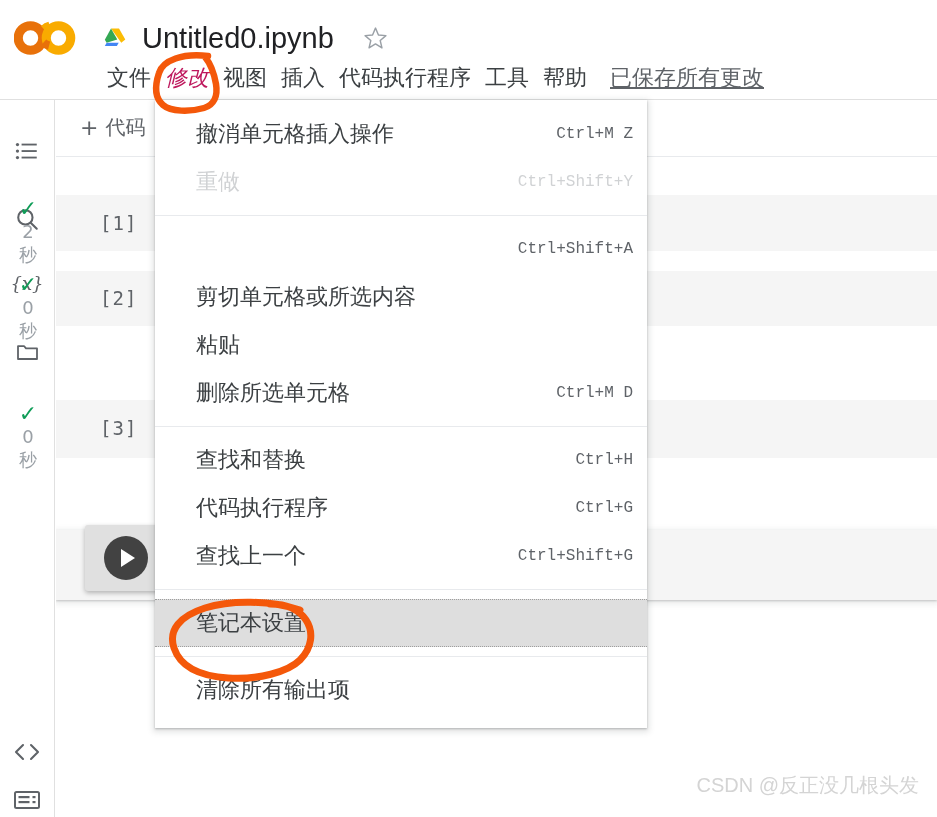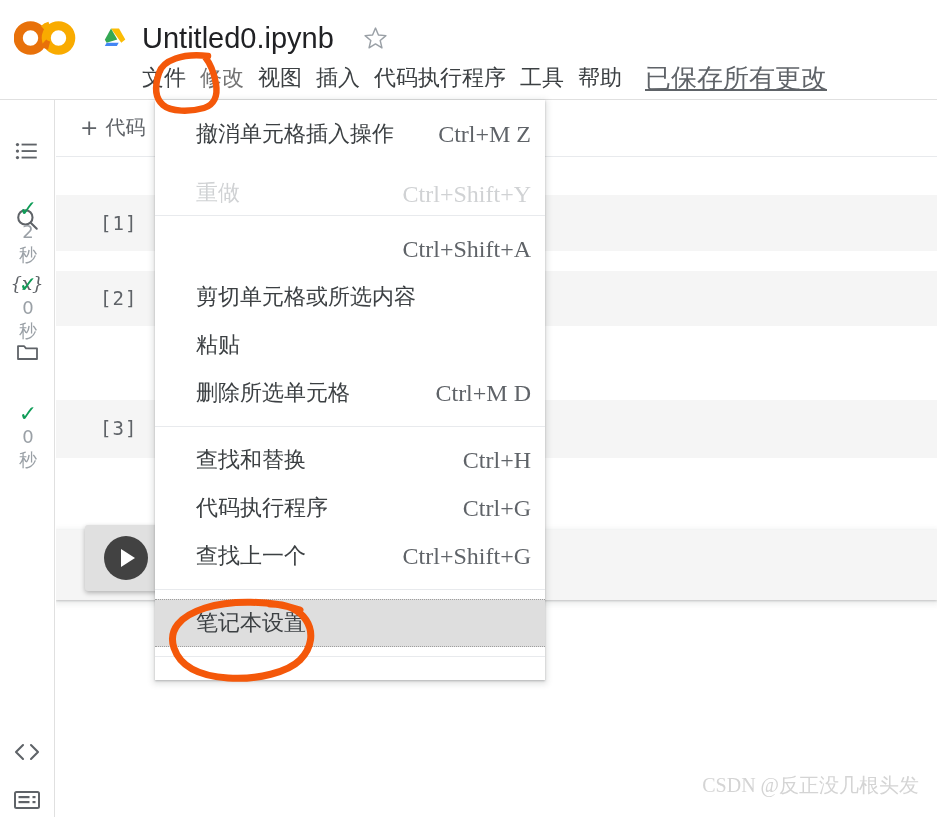--- a/index.html
+++ b/index.html
@@ -61,35 +61,34 @@
   .star-icon { width: 25px; height: 25px; margin-left: 14px; display:block; }
 
   .menubar {
     position: absolute;
     left: 100px;
     top: 63px;
     display: flex;
     align-items: flex-end;
     gap: 0px;
     white-space: nowrap;
-    margin-left: 35px;
   }
 
   .menubar-item {
     font-size: 22px;
     color: #3c4043;
     line-height: 30px;
     padding: 0 7px;
     cursor: pointer;
     font-family: "DejaVu Sans", sans-serif;
   }
-  .menubar-item.active { color: #737373; }
+  .menubar-item.active { color: #be185d; font-style: italic; }
 
   .save-status {
-    font-size: 26px;
+    font-size: 22px;
     color: #5f6368;
     text-decoration: underline;
     margin-left: 16px;
     line-height: 30px;
     cursor: pointer;
     font-family: "DejaVu Sans", sans-serif;
   }
 
   .header-divider {
     position: absolute;
@@ -229,21 +228,21 @@
     border-top: 9px solid transparent;
     border-bottom: 9px solid transparent;
     margin-left: 4px;
   }
 
   
   .menu {
     position: absolute;
     left: 155px;
     top: 100px;
-    width: 390px;
+    width: 492px;
     background: #ffffff;
     box-shadow: 0 2px 6px 2px rgba(60,64,67,.15), 0 1px 2px rgba(60,64,67,.30);
     z-index: 20;
     padding: 10px 0 14px 0;
   }
 
   .menu-item {
     position: relative;
     display: flex;
     align-items: center;
@@ -253,27 +252,27 @@
   }
   .menu-item .mi-label {
     font-size: 22px;
     color: #3c4043;
     white-space: nowrap;
     font-family: "DejaVu Sans", sans-serif;
     line-height: 26px;
   }
   .menu-item .mi-shortcut {
     margin-left: auto;
-    font-size: 24px;
+    font-size: 16px;
     color: #5f6368;
     white-space: nowrap;
-    font-family: Liberation Serif, serif;
+    font-family: Liberation Mono, monospace;
     line-height: 24px;
   }
-  .menu-item.disabled { cursor: default; align-items: flex-end; }
+  .menu-item.disabled { cursor: default; }
   .menu-item.disabled .mi-label,
   .menu-item.disabled .mi-shortcut { color: #d0d2d4; }
 
   .menu-item.highlighted {
     background: #dedede;
     border-top: 1px dotted #9e9e9e;
     border-bottom: 1px dotted #9e9e9e;
   }
 
   .menu-sep {
@@ -292,21 +291,21 @@
   }
 
   
   .watermark {
     position: absolute;
     right: 18px;
     bottom: 18px;
     font-size: 20px;
     color: #d4d4d4;
     white-space: nowrap;
-    font-family: Liberation Serif, serif;
+    font-family: Liberation Sans, sans-serif;
     z-index: 30;
   }
 </style>
 </head>
 <body>
 
 <div id="app">
 
   <div class="header">
 
@@ -509,20 +508,24 @@
 
     <div class="menu-sep"></div>
 
     <div class="menu-item highlighted">
       <span class="mi-label">笔记本设置</span>
       <span class="mi-shortcut"></span>
     </div>
 
     <div class="menu-sep"></div>
 
+    <div class="menu-item">
+      <span class="mi-label">清除所有输出项</span>
+      <span class="mi-shortcut"></span>
+    </div>
   </div>
 
   <svg class="annot" viewBox="0 0 937 817" xmlns="http://www.w3.org/2000/svg">
 
     <path d="M208 56 C183 53 163 60 159 73 C154 88 156 99 163 105
              C171 112 190 112 204 108 C214 105 218 96 216 84
              C214 73 210 63 205 57" fill="none" stroke="#F4580A" stroke-width="6.5" stroke-linecap="round" stroke-linejoin="round"></path>
 
     <path d="M300 610 C270 600 230 600 205 608 C180 616 168 630 174 648
              C180 666 198 676 228 678 C258 680 288 672 300 660

